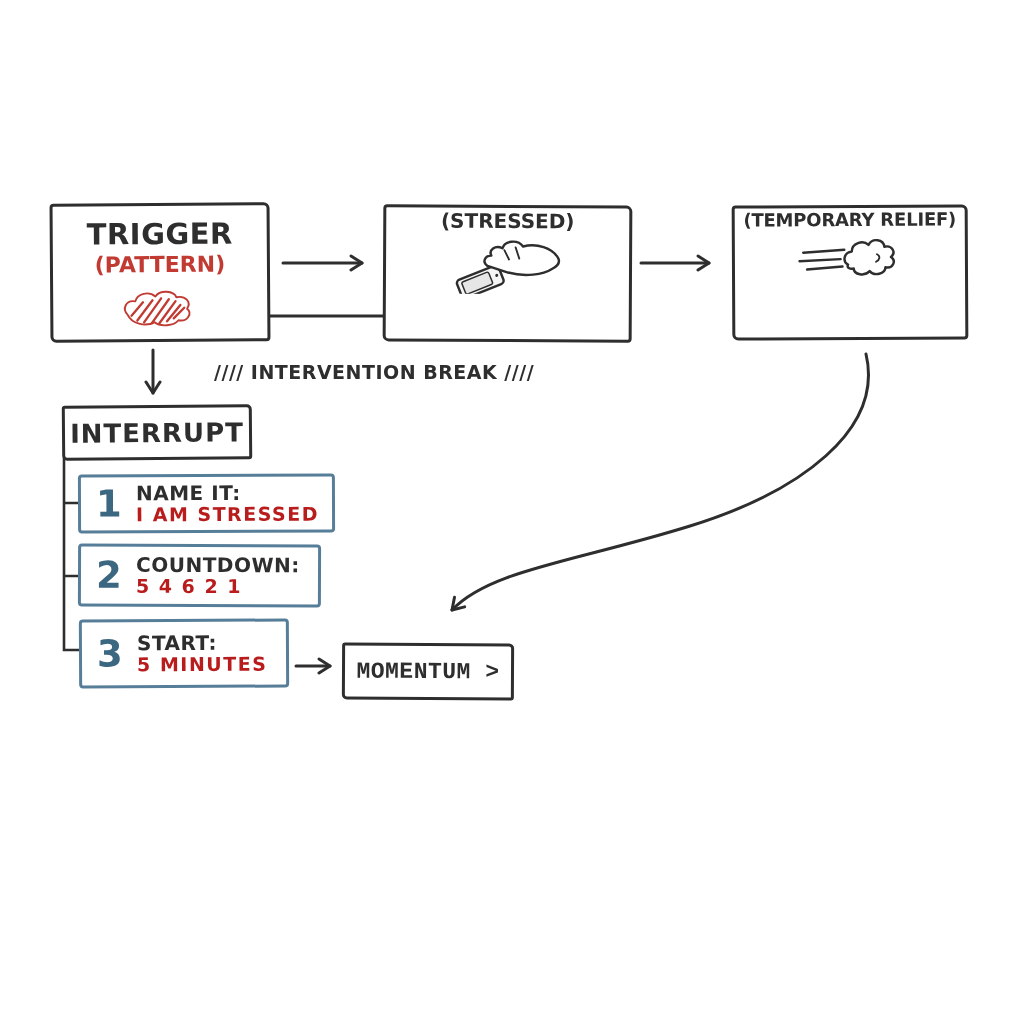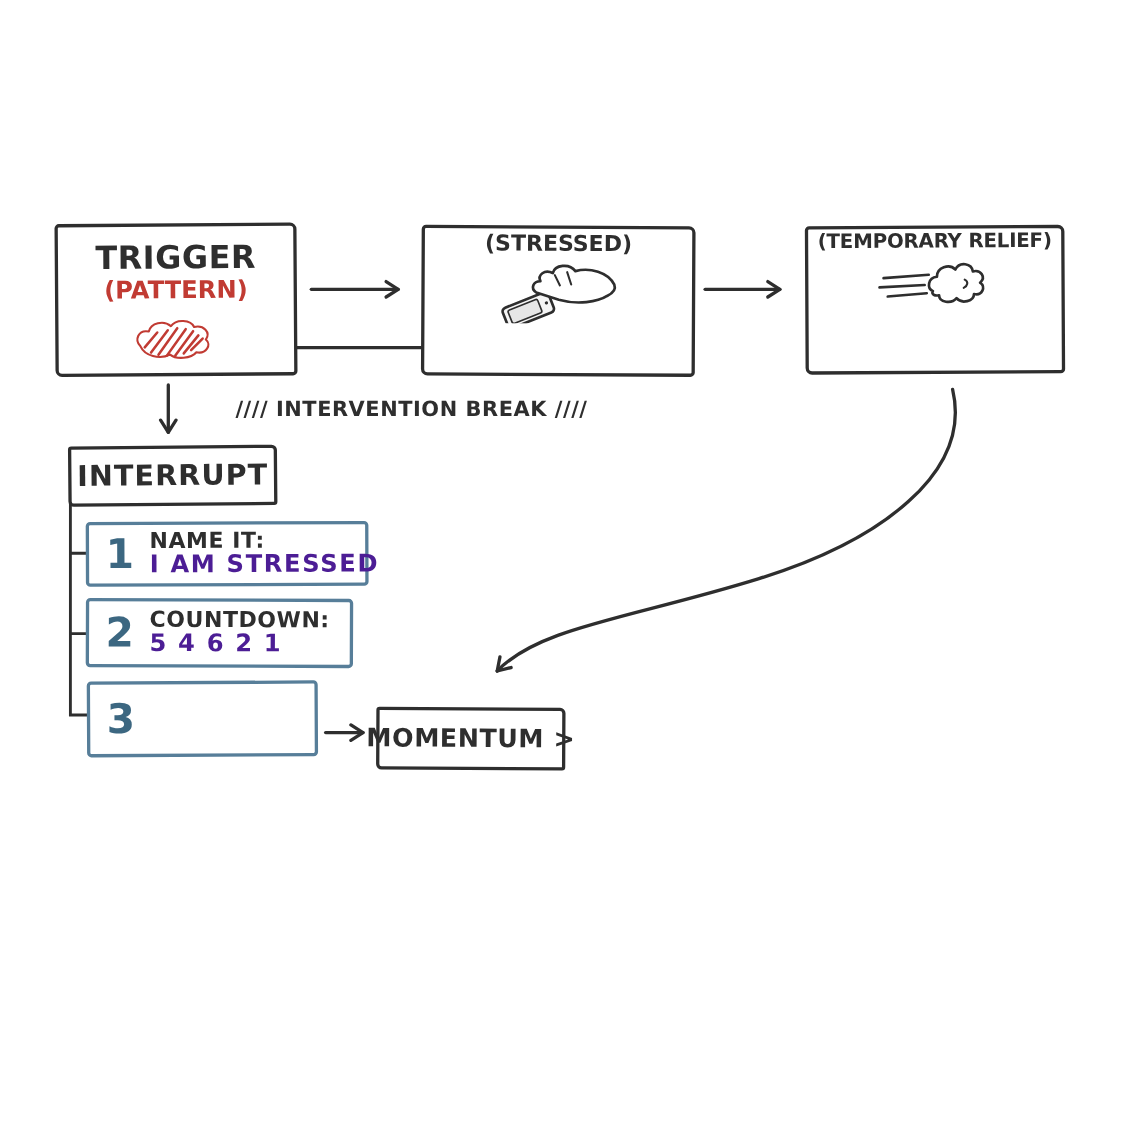--- a/index.html
+++ b/index.html
@@ -38,31 +38,32 @@
   }
 
   
   .step{
     position:absolute;background:#fff;border:3px solid #577e99;border-radius:4px;
     display:flex;align-items:center;padding-left:15px;box-sizing:border-box;
   }
   .step .num{font-size:37px;font-weight:bold;color:#3c6781;width:33px;flex:none;}
   .step .texts{margin-left:7px;line-height:1.12;}
   .step .stitle{font-size:20px;font-weight:bold;color:#2e2e2e;letter-spacing:.5px;white-space:nowrap;}
-  .step .sdetail{font-size:22px;font-weight:bold;color:#4c1d95;letter-spacing:1.5px;white-space:nowrap;}
+  .step .sdetail{font-size:19px;font-weight:bold;color:#b91c1c;letter-spacing:1.5px;white-space:nowrap;}
   .step1{left:78px;top:474px;width:257px;height:59px;transform:rotate(-0.2deg);}
   .step2{left:78px;top:544px;width:243px;height:63px;transform:rotate(0.2deg);}
   .step3{left:79px;top:619px;width:210px;height:69px;transform:rotate(-0.3deg);}
 
   
   .momentum{
     position:absolute;left:342px;top:643px;width:172px;height:57px;background:#fff;
     border:3px solid #2e2e2e;border-radius:3px 5px 3px 5px;display:flex;align-items:center;justify-content:center;
     font-size:23px;font-weight:bold;letter-spacing:.5px;transform:rotate(0.3deg);box-sizing:border-box;
     white-space:nowrap;
+    font-family:Liberation Mono, monospace;
   }
 </style>
 </head>
 <body>
 
 <div class="canvas">
 
   <svg class="overlay" viewBox="0 0 1024 1024">
     <defs>
       <marker id="ah" markerUnits="userSpaceOnUse" markerWidth="20" markerHeight="20" refX="14" refY="9" orient="auto">
@@ -134,17 +135,21 @@
   <div class="step step2">
     <div class="num">2</div>
     <div class="texts">
       <div class="stitle">COUNTDOWN:</div>
       <div class="sdetail">5 4 6 2 1</div>
     </div>
   </div>
 
   <div class="step step3">
     <div class="num">3</div>
+    <div class="texts">
+      <div class="stitle">START:</div>
+      <div class="sdetail">5 MINUTES</div>
+    </div>
   </div>
 
   <div class="momentum">MOMENTUM &gt;</div>
 
 </div>
 
 </body></html>

